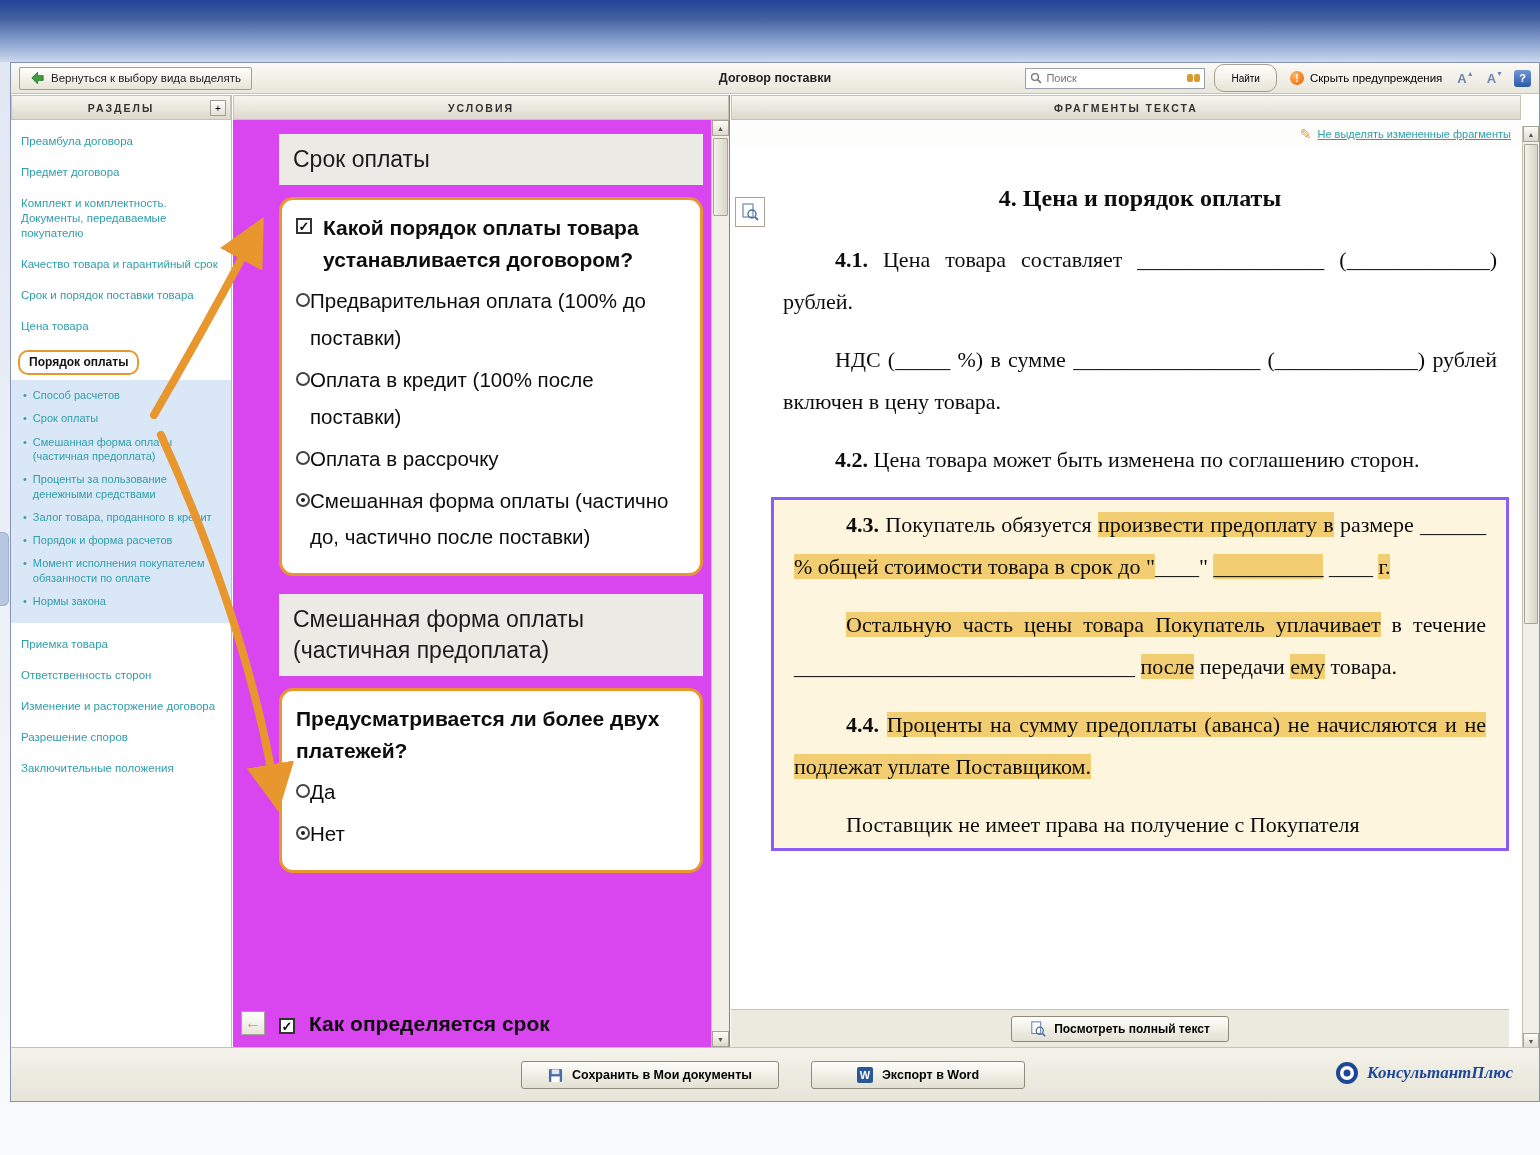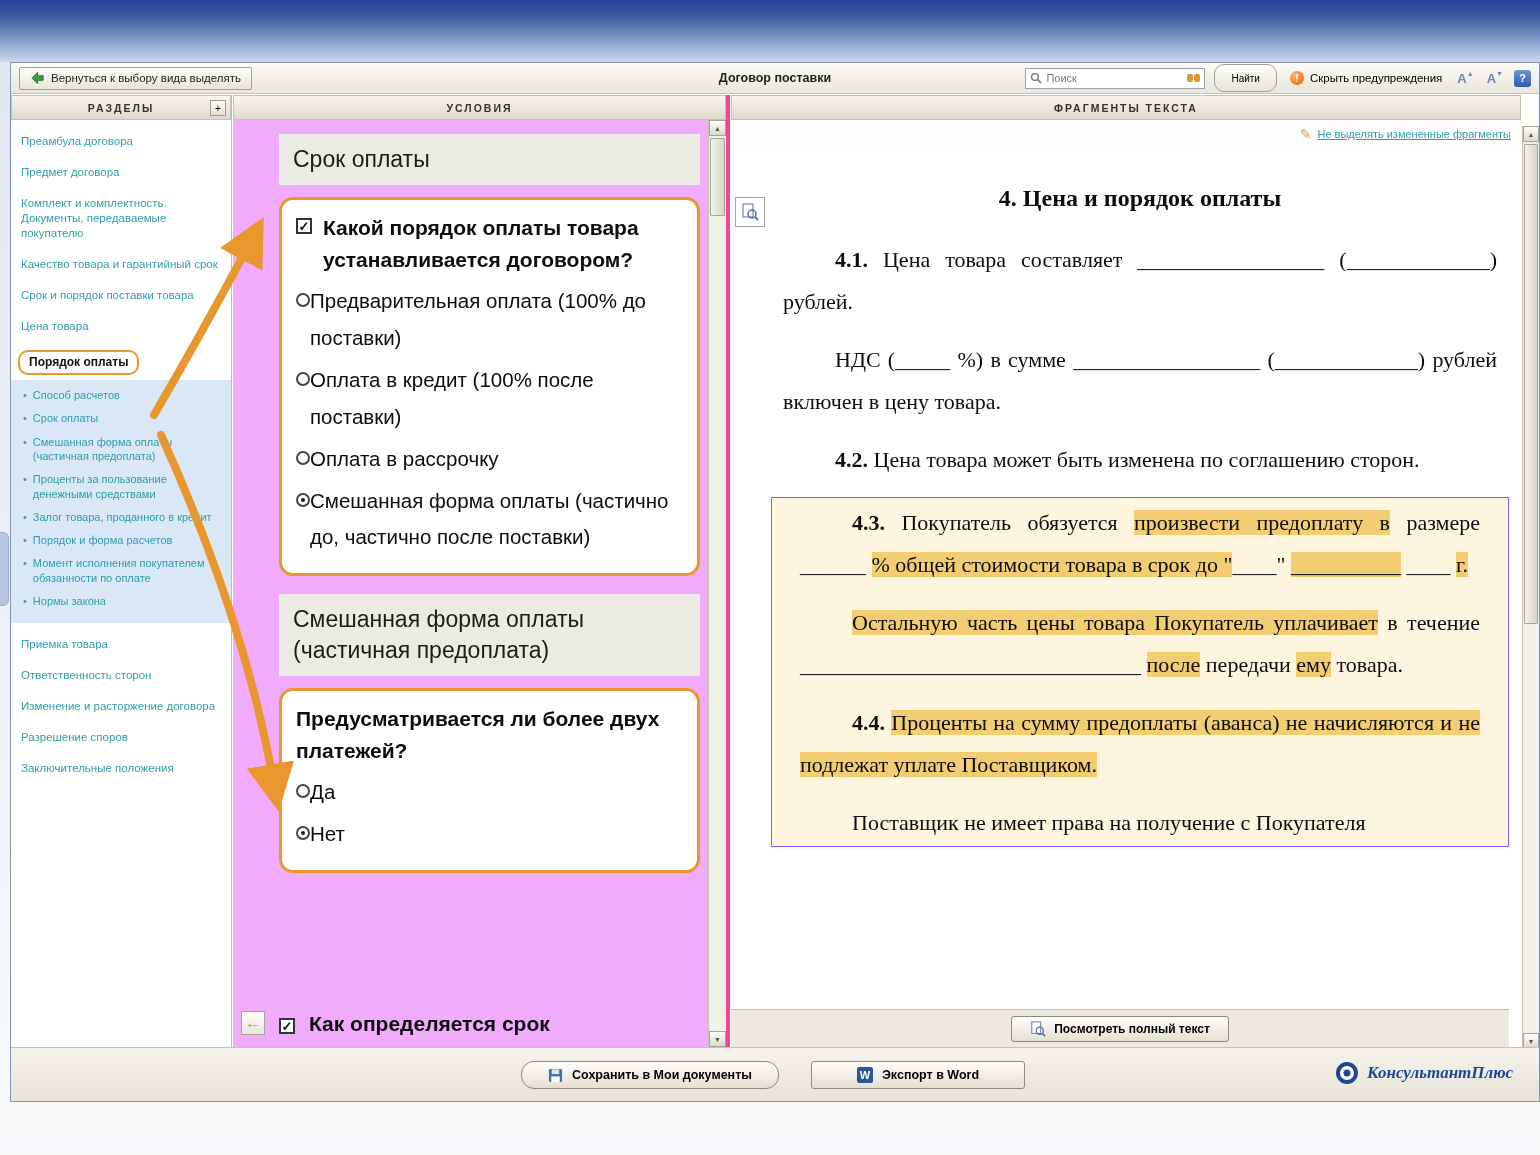--- a/index.html
+++ b/index.html
@@ -54,22 +54,22 @@
           border-right:1px solid #c0bcae; overflow:hidden; }
   .sections-list { padding:14px 8px 0 10px; font-size:11.5px; color:#2f9daa; line-height:1.3; }
   .section-item { margin-bottom:16px; cursor:pointer; }
   .active-pill { display:inline-block; border:2px solid #e8972e; border-radius:10px; padding:3px 9px;
           font-weight:bold; color:#111; background:#fff; font-size:12px; margin:0 0 5px -3px; cursor:pointer;}
   .children { background:#d9e7f6; margin:0 -8px 14px -10px; padding:8px 6px 6px 12px; }
   .child-item { display:flex; gap:6px; margin-bottom:9px; color:#2f9daa; font-size:11px; cursor:pointer;}
   .bullet { color:#2f9daa; }
 
   
-  .middle-panel { position:absolute; left:222px; top:32px; width:497px; bottom:54px; background:#f0abfc;
-          border-right:4px solid #ec4899; }
+  .middle-panel { position:absolute; left:222px; top:32px; width:497px; bottom:54px; background:#d946ef;
+          border-right:1px solid #ec4899; }
   .middle-content { position:absolute; left:0; top:25px; right:18px; bottom:0; overflow:hidden;
           padding:14px 8px 0 46px; }
   .cond-header { background:#ebeae5; color:#1c1c1c; font-size:23px; padding:10px 14px; margin-bottom:12px;
           line-height:1.35; }
   .qbox { border:3px solid #e8972e; border-radius:14px; padding:12px 14px 12px; margin-bottom:18px; background:#fff;}
   .q-row { display:flex; gap:11px; }
   .chk { flex:none; width:16px; height:16px; border:2px solid #333; margin-top:6px; font-size:13px;
           line-height:13px; text-align:center; font-weight:bold; color:#111; background:#fff; cursor:pointer;}
   .q-text { font-size:21px; font-weight:bold; color:#0d0d0d; line-height:1.5; }
   .options { margin-top:8px; }
@@ -90,21 +90,21 @@
           padding:0 10px; font-size:11px; background:#fdfdfb; }
   .pencil { color:#e8962e; font-size:14px; }
   .toggle-link { color:#2f9daa; text-decoration:underline; cursor:pointer; }
   .doc-area { position:absolute; left:0; top:52px; right:0; bottom:38px; overflow:hidden;
           padding:8px 24px 0 52px; font-family:"Liberation Serif", serif; font-size:22px;
           line-height:42px; color:#0d0d0d; text-align:justify; }
   .doc-heading { text-align:center; font-weight:bold; font-size:24px; margin:22px 0 20px; text-indent:0; }
   .doc-para { margin:0 0 16px; text-indent:52px; }
   .seg-b { font-weight:bold; }
   .seg-hl { background:#f3cd72; }
-  .marked { background:#fdf5de; border:1px solid #8b5cf6; padding:4px 28px 2px; margin:2px -12px 0; }
+  .marked { background:#fdf5de; border:3px solid #8b5cf6; padding:4px 20px 2px; margin:2px -12px 0; }
   .marked .doc-para:last-child { margin-bottom:0; }
   .preview-btn { position:absolute; left:4px; top:102px; width:30px; height:30px; border:1px solid #a8a494;
           background:linear-gradient(#fff,#ecead f); background:#fff; display:flex; align-items:center;
           justify-content:center; cursor:pointer; padding:0;}
   .fulltext-bar { position:absolute; left:0; right:12px; bottom:0; height:38px; background:#eceade;
           border-top:1px solid #c6c2b4; display:flex; align-items:center; justify-content:center; }
   .fulltext-btn { height:26px; padding:0 18px; border:1px solid #8f8b7c; border-radius:3px;
           background:linear-gradient(#fefdfa,#e3e0d2); font-size:12px; font-weight:bold; font-family:inherit;
           display:flex; align-items:center; gap:8px; cursor:pointer;}
 
@@ -121,21 +121,21 @@
 
   
   .arrows { position:absolute; left:0; top:0; width:1530px; height:1040px; pointer-events:none; z-index:40; }
 
   
   .footer { position:absolute; left:0; right:0; bottom:0; height:54px;
           background:linear-gradient(#f4f2ea,#e7e4d8); border-top:1px solid #c6c2b4; }
   .footer-btn { position:absolute; top:13px; height:28px; border:1px solid #8f8b7c; border-radius:3px;
           background:linear-gradient(#fefdfa,#e3e0d2); font-size:12.5px; font-weight:bold; font-family:inherit;
           display:flex; align-items:center; justify-content:center; gap:9px; cursor:pointer;}
-  .save-btn { left:510px; width:258px;border-radius:13px; }
+  .save-btn { left:510px; width:258px; }
   .export-btn { left:800px; width:214px; }
   .brand { position:absolute; right:26px; top:13px; display:flex; align-items:center; gap:8px; }
   .brand-text { font-family:"Liberation Serif", serif; font-weight:bold; font-style:italic;
           color:#1d4796; font-size:17px; }
   .wicon { width:16px; height:16px; background:#2b5797; color:#fff; font-size:11px; font-weight:bold;
           display:flex; align-items:center; justify-content:center; border-radius:2px;}
 </style>
 </head>
 <body>
 

